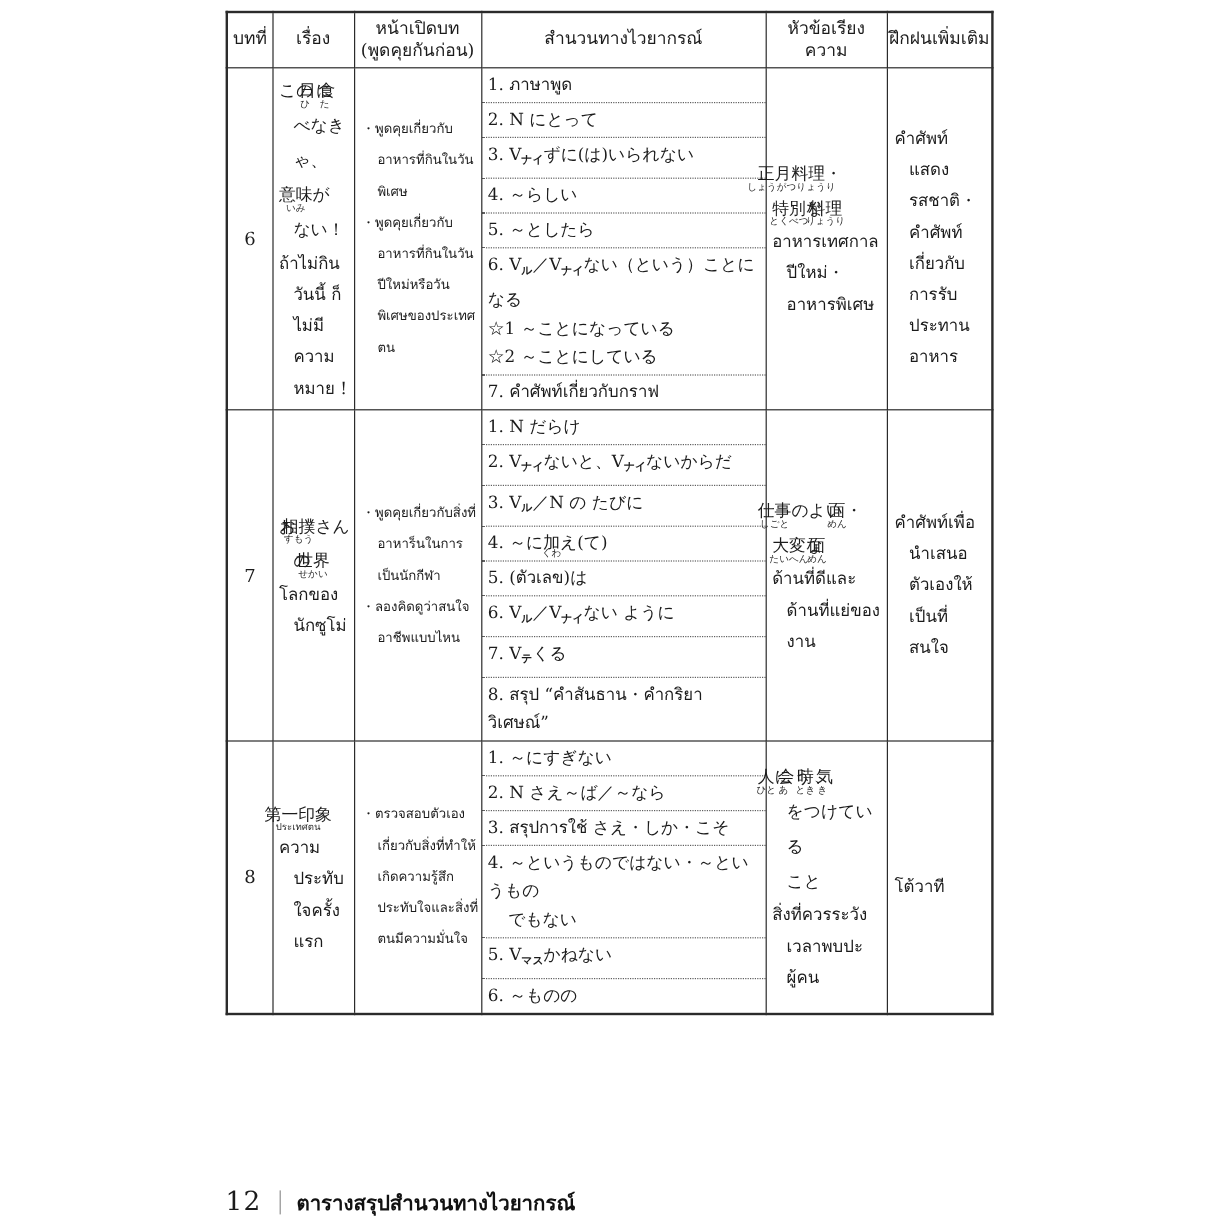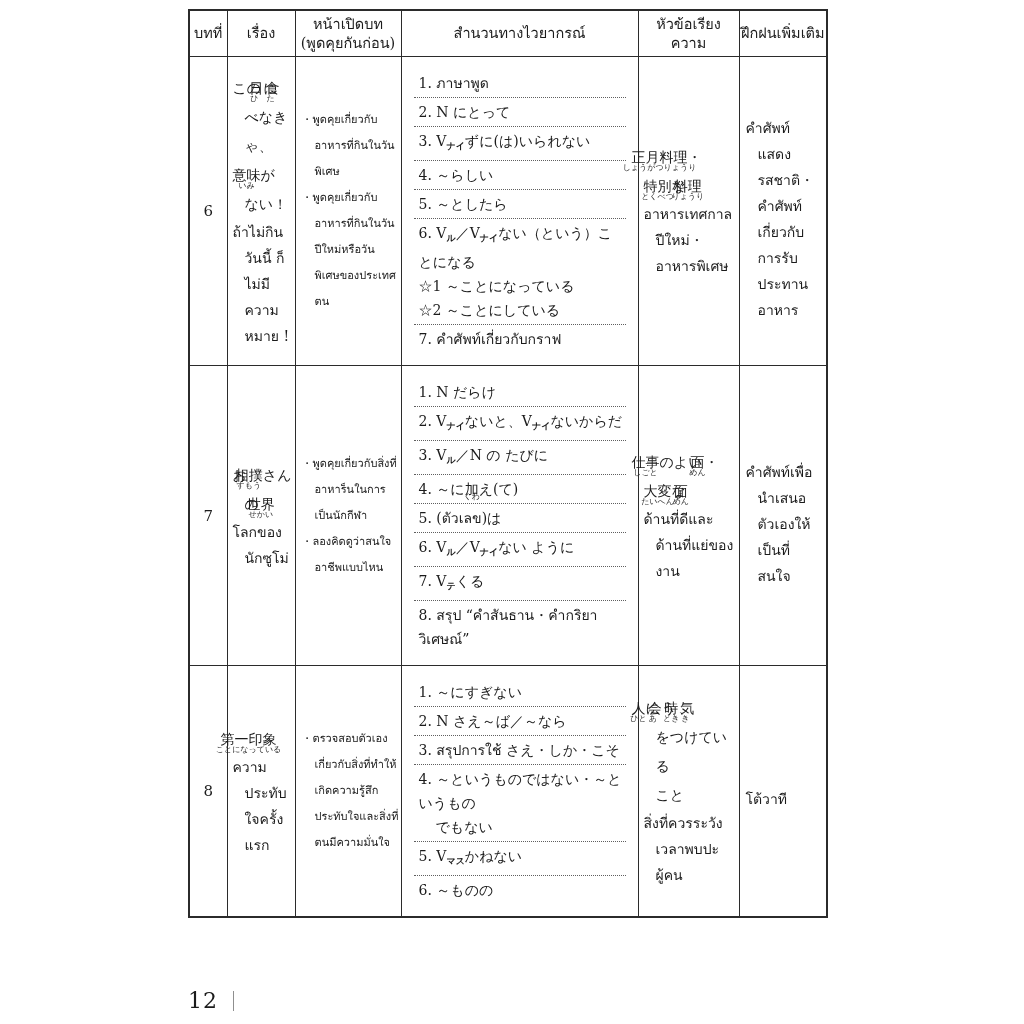--- a/index.html
+++ b/index.html
@@ -29,21 +29,21 @@
     height:41px; font-weight:normal; font-size:14.5px;
     text-align:center; line-height:1.25; padding:2px 1px;
   }
   tbody tr:nth-child(1) { height:248px; }
   tbody tr:nth-child(2) { height:231px; }
   tbody tr:nth-child(3) { height:199px; }
 
   td.col-lesson { text-align:center; font-size:15px; }
   td.col-topic  { padding:0 2px 0 5px; }
   td.col-opening{ padding:0 2px 0 6px; font-size:11px; }
-  td.col-grammar{ vertical-align:top; padding:12px; }
+  td.col-grammar{ vertical-align:top; padding:0; }
   td.col-essay  { padding:0 3px 0 5px; }
   td.col-extra  { padding:16px 3px 0 6px; }
 
   p { margin:0; }
   .hang { padding-left:12px; text-indent:-12px; }
   .p-jp { line-height:29px; }
   .p-th { line-height:26px; }
   .bullet { line-height:26px; padding-left:13px; text-indent:-13px; }
 
   .g-item { border-bottom:1px dotted #5f5f5f; padding:2px 2px 2px 5px; }
@@ -179,21 +179,21 @@
             <p class="p-jp hang"><span class="rb"><span class="rb-b">仕事</span><span class="rb-r">しごと</span></span>のよい<span class="rb"><span class="rb-b">面</span><span class="rb-r">めん</span></span>・<br><span class="rb"><span class="rb-b">大変</span><span class="rb-r">たいへん</span></span>な<span class="rb"><span class="rb-b">面</span><span class="rb-r">めん</span></span></p>
             <p class="p-th hang">ด้านที่ดี​และด้าน​ที่แย่ของงาน</p>
           </td>
           <td class="col-extra">
             <p class="p-th hang">คำศัพท์​เพื่อ​นำเสนอ​ตัวเอง​ให้เป็น​ที่สนใจ</p>
           </td>
         </tr>
         <tr class="body-row">
           <td class="col-lesson">8</td>
           <td class="col-topic">
-            <p class="p-jp hang"><span class="rb"><span class="rb-b">第一印象</span><span class="rb-r">ことになっている</span></span></p>
+            <p class="p-jp hang"><span class="rb"><span class="rb-b">第一印象</span><span class="rb-r">ประเทศตน</span></span></p>
             <p class="p-th hang">ความ​ประทับใจ​ครั้งแรก</p>
           </td>
           <td class="col-opening">
             <p class="bullet">・ตรวจสอบ​ตัวเอง​เกี่ยวกับ​สิ่งที่​ทำให้เกิด​ความ​รู้สึก​ประทับใจ​และ​สิ่งที่ตนมี​ความมั่นใจ</p>
           </td>
           <td class="col-grammar">
             <div class="g-item">
               <div class="g-line"><span class="g-no">1. </span>～にすぎない</div>
             </div>
             <div class="g-item">
@@ -220,15 +220,16 @@
           <td class="col-extra">
             <p class="p-th hang">โต้วาที</p>
           </td>
         </tr>
       </tbody>
   </table>
 
   <div class="footer">
     <span class="page-num">12</span>
     <span class="divider"></span>
+    <span class="f-title">ตารางสรุปสำนวนทางไวยากรณ์</span>
   </div>
 
 </div>
 
 </body></html>

